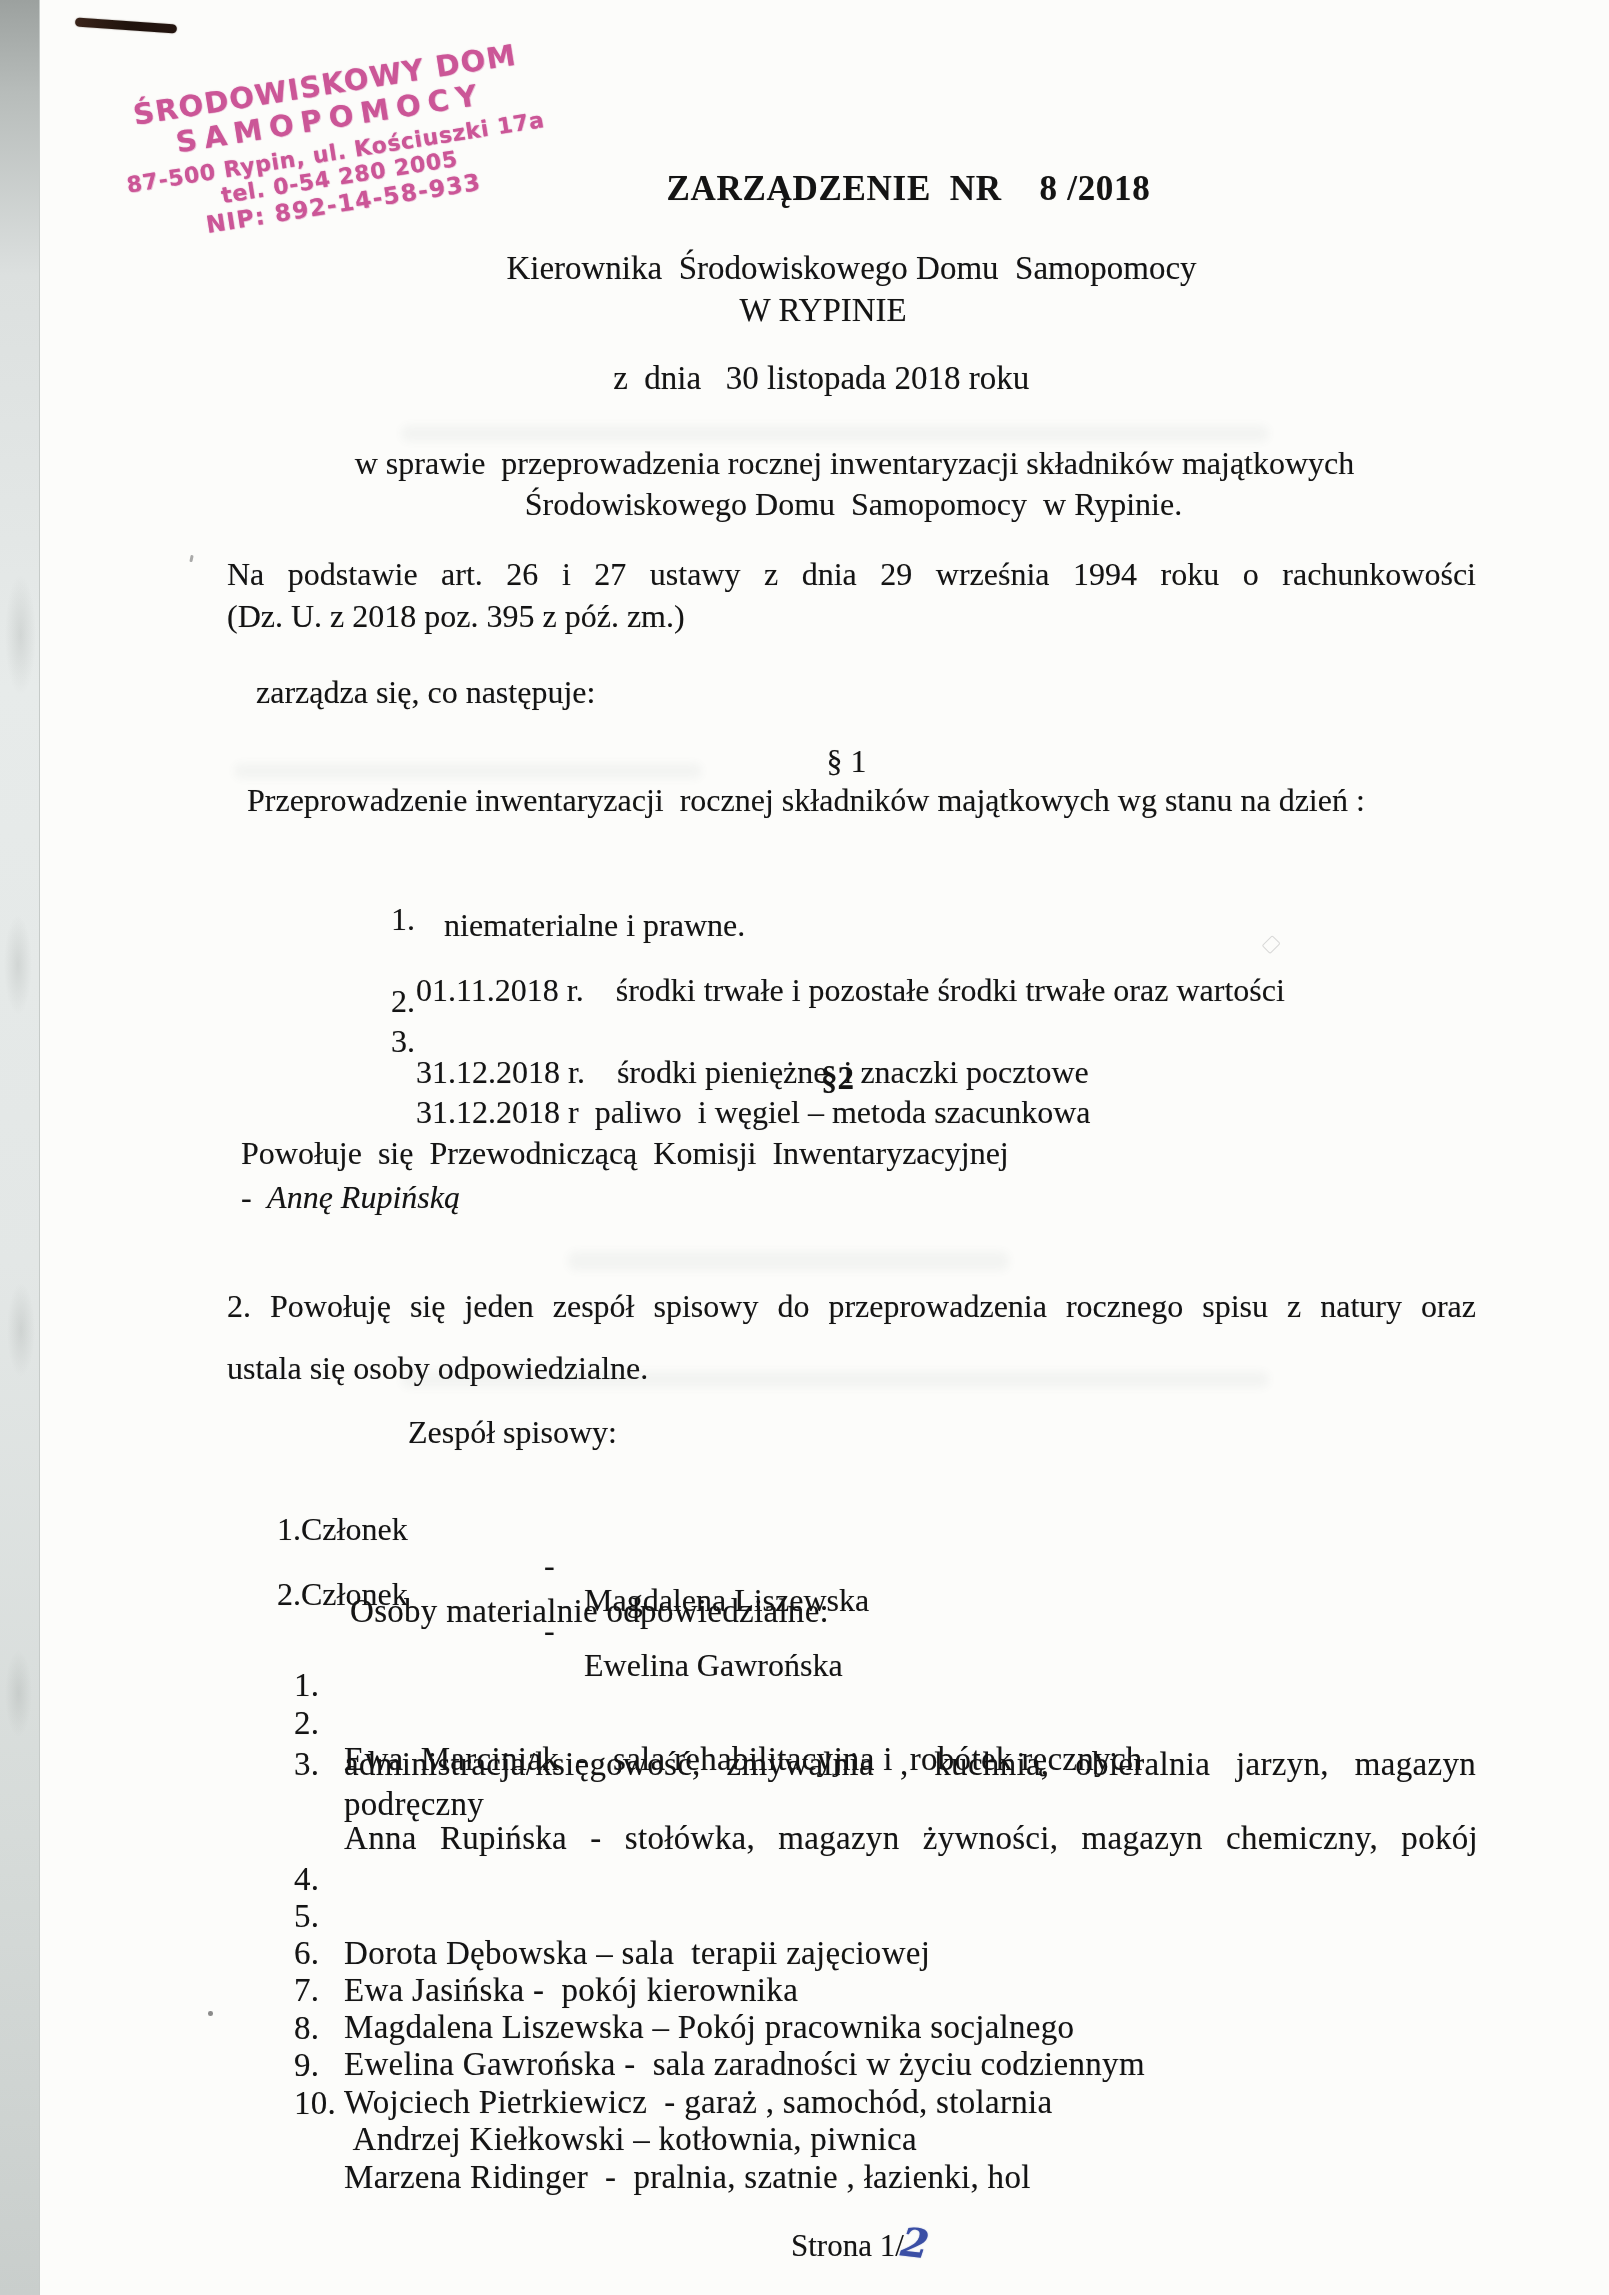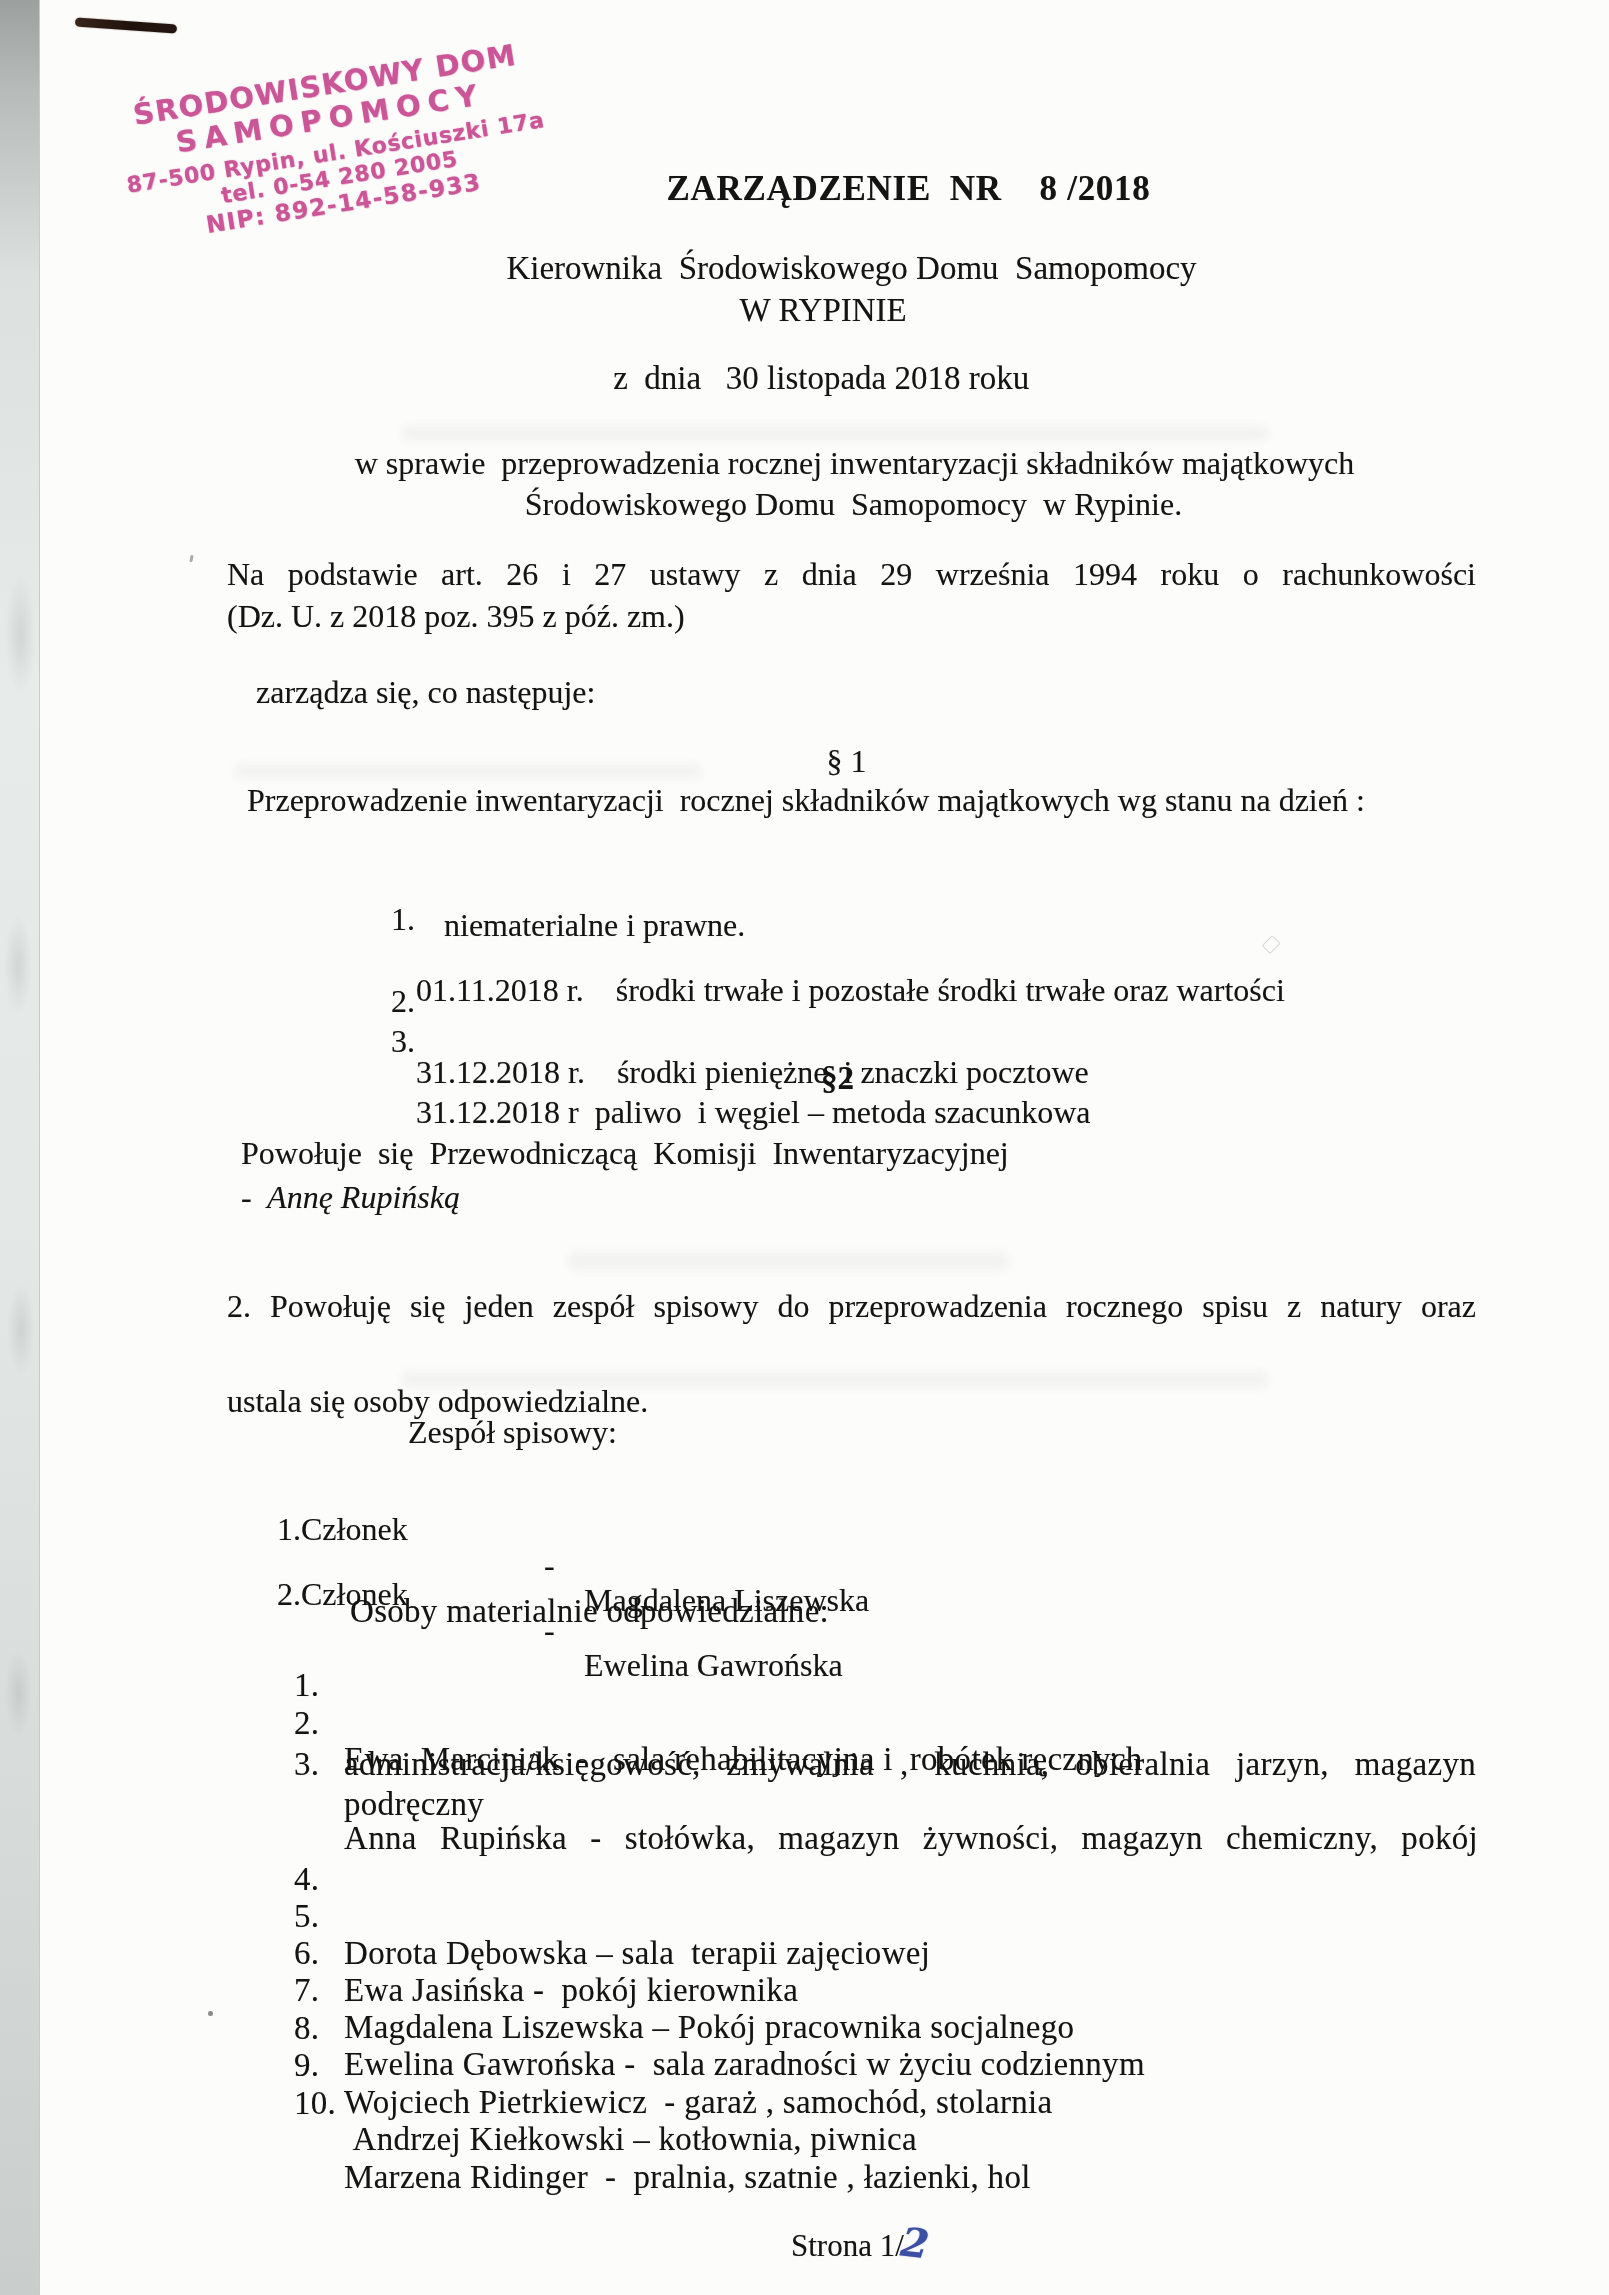--- a/index.html
+++ b/index.html
@@ -103,21 +103,21 @@
   </div>
   <div class="ln s1row" style="top:988px;">
     <span class="num">3.</span>
     <span class="rtxt">31.12.2018 r  paliwo  i węgiel – metoda szacunkowa</span>
   </div>
 
   <div class="ln ctr b" style="top:1060px;left:33px;font-size:33px;">§2</div>
   <div class="ln" style="top:1136px;left:241px;">Powołuje  się  Przewodniczącą  Komisji  Inwentaryzacyjnej</div>
   <div class="ln i" style="top:1180px;left:241px;">-  Annę Rupińską</div>
   <div class="ln j" style="top:1289px;left:227px;width:1249px;">2. Powołuję się jeden zespół spisowy do przeprowadzenia rocznego spisu z natury oraz</div>
-  <div class="ln" style="top:1384px;left:227px;">ustala się osoby odpowiedzialne.</div>
+  <div class="ln" style="top:1351px;left:227px;">ustala się osoby odpowiedzialne.</div>
 
   <div class="ln" style="top:1415px;left:408px;">Zespół spisowy:</div>
   <div class="ln trow" style="top:1476px;">
     <span>1.Członek</span>
     <span class="tdash">-</span>
     <span class="tname">Magdalena Liszewska</span>
   </div>
   <div class="ln trow" style="top:1541px;">
     <span>2.Członek</span>
     <span class="tdash">-</span>

